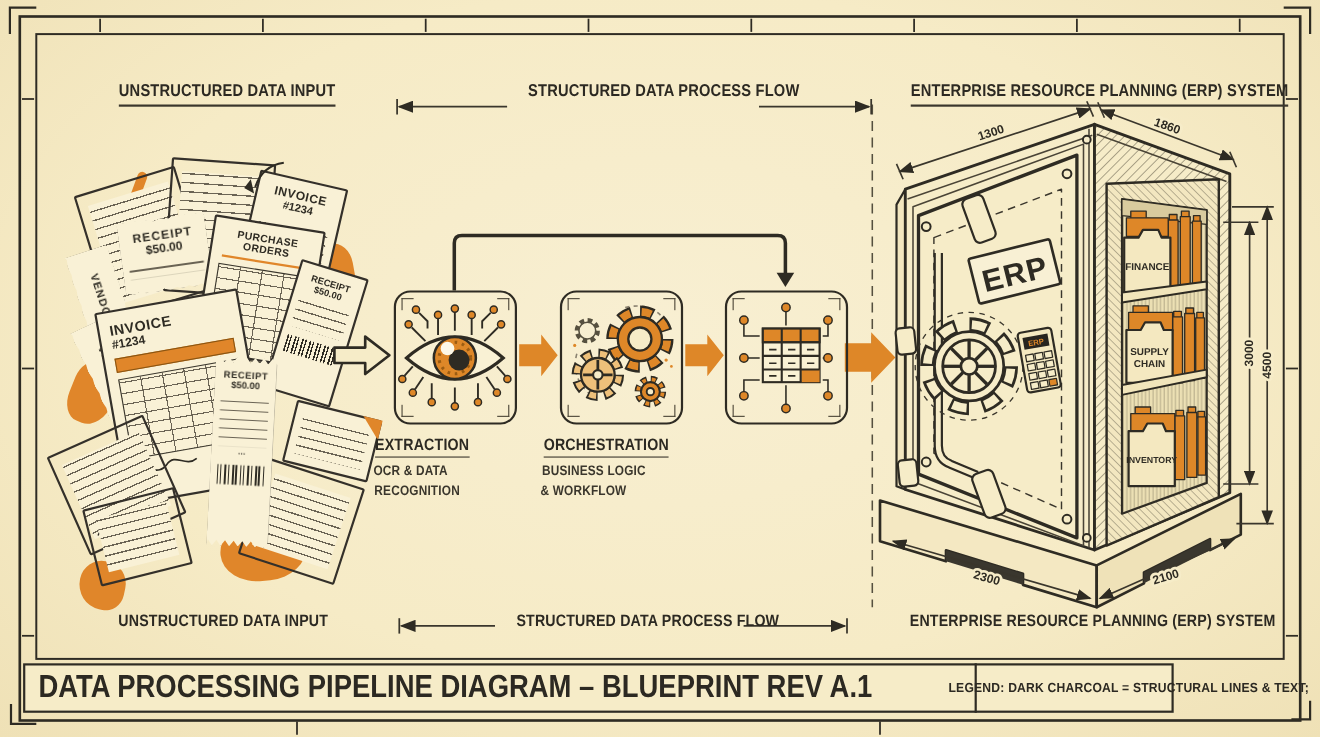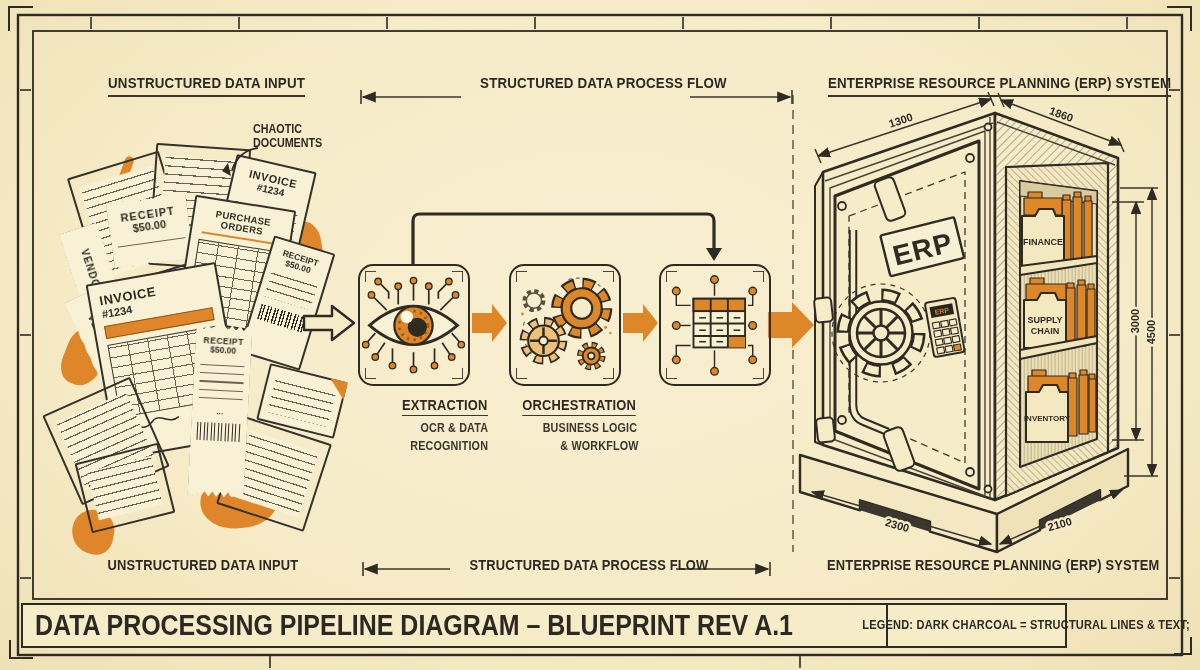--- a/index.html
+++ b/index.html
@@ -2,21 +2,21 @@
 <html><head>
 <meta charset="utf-8">
 <style>
   html,body{margin:0;padding:0;background:#d8cba2;}
   *{box-sizing:border-box;}
   .sheet{position:relative;width:1200px;height:670px;overflow:hidden;
     background:radial-gradient(ellipse at 50% 45%, #f8efd2 0%, #f6ebc6 60%, #efe1b6 100%);
     font-family:"Liberation Sans", sans-serif;color:#2e2b23;}
   .abs{position:absolute;}
   svg.layer{position:absolute;left:0;top:0;z-index:2;}
-  .lbl{position:absolute;z-index:3;text-align:right;font-weight:700;color:#2c2922;line-height:1.15;}
+  .lbl{position:absolute;z-index:3;text-align:left;font-weight:700;color:#2c2922;line-height:1.15;}
   .cond{display:inline-block;transform:scaleX(.86);transform-origin:center;white-space:nowrap;letter-spacing:.2px;}
   .condL{display:inline-block;transform:scaleX(.86);transform-origin:left center;white-space:nowrap;}
   .under{border-bottom:2px solid #3a362c;padding-bottom:3px;}
   .sub{font-size:12.5px;font-weight:600;color:#3a362c;}
   
   .pile{position:absolute;left:40px;top:140px;width:305px;height:425px;z-index:1;}
   .paper{position:absolute;background:#f9f1d6;border:2px solid #34302a;border-radius:2px;}
   .rlines{background-image:repeating-linear-gradient(0deg, transparent 0 7px, #6a6354 7px 8.2px);}
   .blob{position:absolute;background:#e0862a;}
   .receipt{position:absolute;background:#f9f1d6;border:none;
@@ -504,24 +504,20 @@
   <div class="lbl" style="left:92px;top:74px;width:220px;font-size:15.5px;">
     <span class="cond under">UNSTRUCTURED DATA INPUT</span>
   </div>
   <div class="lbl" style="left:460px;top:74px;width:230px;font-size:15.5px;">
     <span class="cond">STRUCTURED DATA PROCESS FLOW</span>
   </div>
   <div class="lbl" style="left:800px;top:74px;width:330px;font-size:15.5px;">
     <span class="cond under">ENTERPRISE RESOURCE PLANNING (ERP) SYSTEM</span>
   </div>
 
-  <div class="lbl" style="left:253px;top:122px;width:120px;font-size:12.5px;text-align:left;">
-    <span class="condL">CHAOTIC</span><br>
-    <span class="condL">DOCUMENTS</span>
-  </div>
 
   <div class="lbl" style="left:485px;top:396px;width:160px;font-size:15px;">
     <span class="cond" style="border-bottom:1.6px solid #3a362c;padding-bottom:2px;">ORCHESTRATION</span><br>
     <span class="cond sub" style="margin-top:5px;">BUSINESS LOGIC</span><br>
     <span class="cond sub">&amp; WORKFLOW</span>
   </div>
   <div class="lbl" style="left:334px;top:396px;width:160px;font-size:15px;">
     <span class="cond" style="border-bottom:1.6px solid #3a362c;padding-bottom:2px;">EXTRACTION</span><br>
     <span class="cond sub" style="margin-top:5px;">OCR &amp; DATA</span><br>
     <span class="cond sub">RECOGNITION</span>

